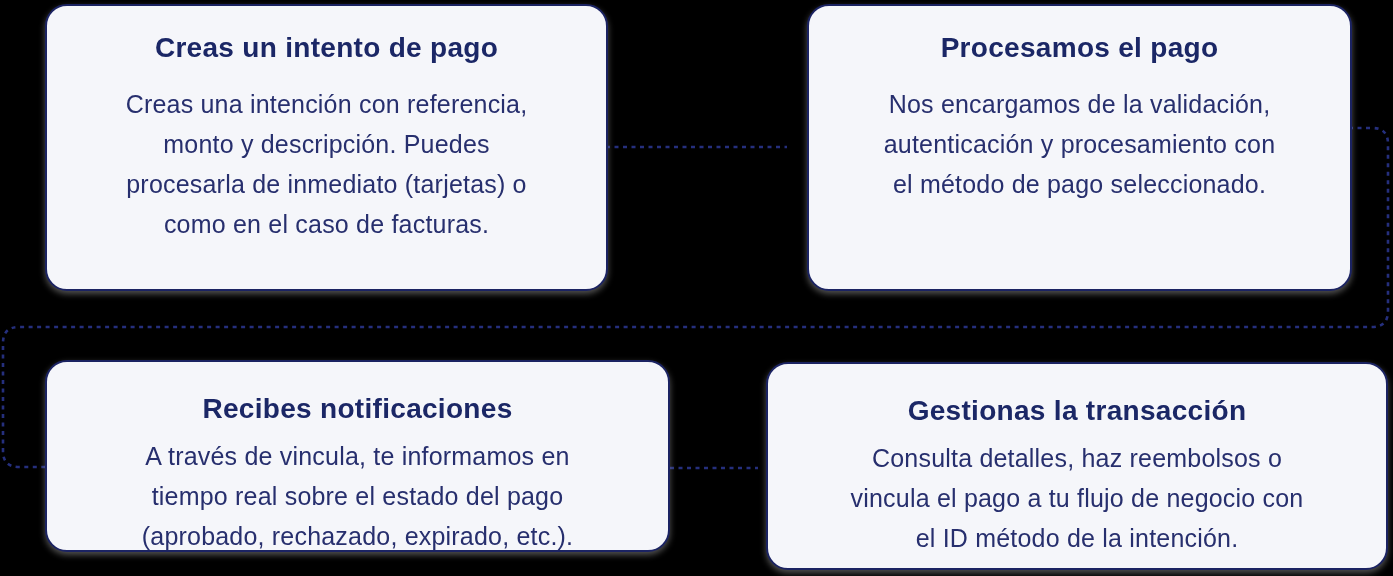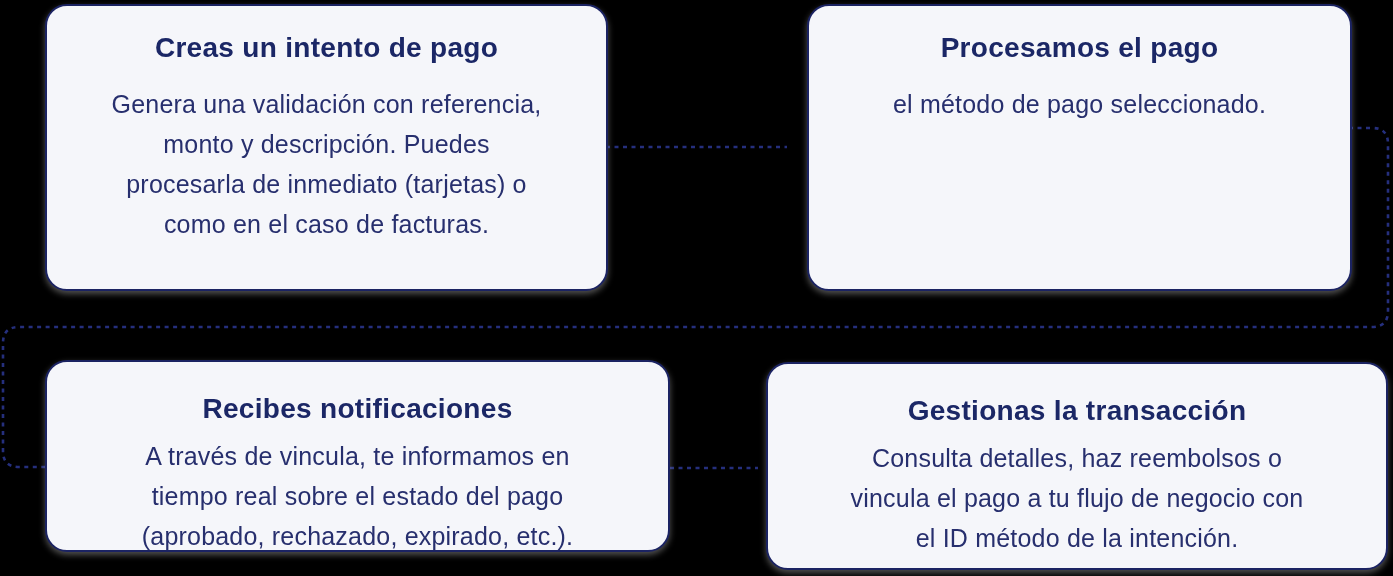--- a/index.html
+++ b/index.html
@@ -71,30 +71,32 @@
     <path d="M 606 147 L 787 147" fill="none" stroke="#252f7d" stroke-width="2.6" stroke-dasharray="4 4.5"></path>
 
     <path d="M 1332 128 L 1372 128 Q 1388 128 1388 144 L 1388 311 Q 1388 327 1372 327 L 19 327 Q 3 327 3 343 L 3 451 Q 3 467 19 467 L 45 467" fill="none" stroke="#252f7d" stroke-width="2.6" stroke-dasharray="4 4.5"></path>
 
     <path d="M 670 468 L 758 468" fill="none" stroke="#252f7d" stroke-width="2.6" stroke-dasharray="4 4.5"></path>
   </svg>
 
   <div class="step-card card-1">
     <div class="step-title">Creas un intento de pago</div>
     <div class="step-body">
-      <div class="body-line">Genera una validación con referencia,</div>
+      <div class="body-line">Creas una intención con referencia,</div>
       <div class="body-line">monto y descripción. Puedes</div>
       <div class="body-line">procesarla de inmediato (tarjetas) o</div>
       <div class="body-line">como en el caso de facturas.</div>
     </div>
   </div>
 
   <div class="step-card card-2">
     <div class="step-title">Procesamos el pago</div>
     <div class="step-body">
+      <div class="body-line">Nos encargamos de la validación,</div>
+      <div class="body-line">autenticación y procesamiento con</div>
       <div class="body-line">el método de pago seleccionado.</div>
     </div>
   </div>
 
   <div class="step-card card-3">
     <div class="step-title">Recibes notificaciones</div>
     <div class="step-body">
       <div class="body-line">A través de vincula, te informamos en</div>
       <div class="body-line">tiempo real sobre el estado del pago</div>
       <div class="body-line">(aprobado, rechazado, expirado, etc.).</div>

